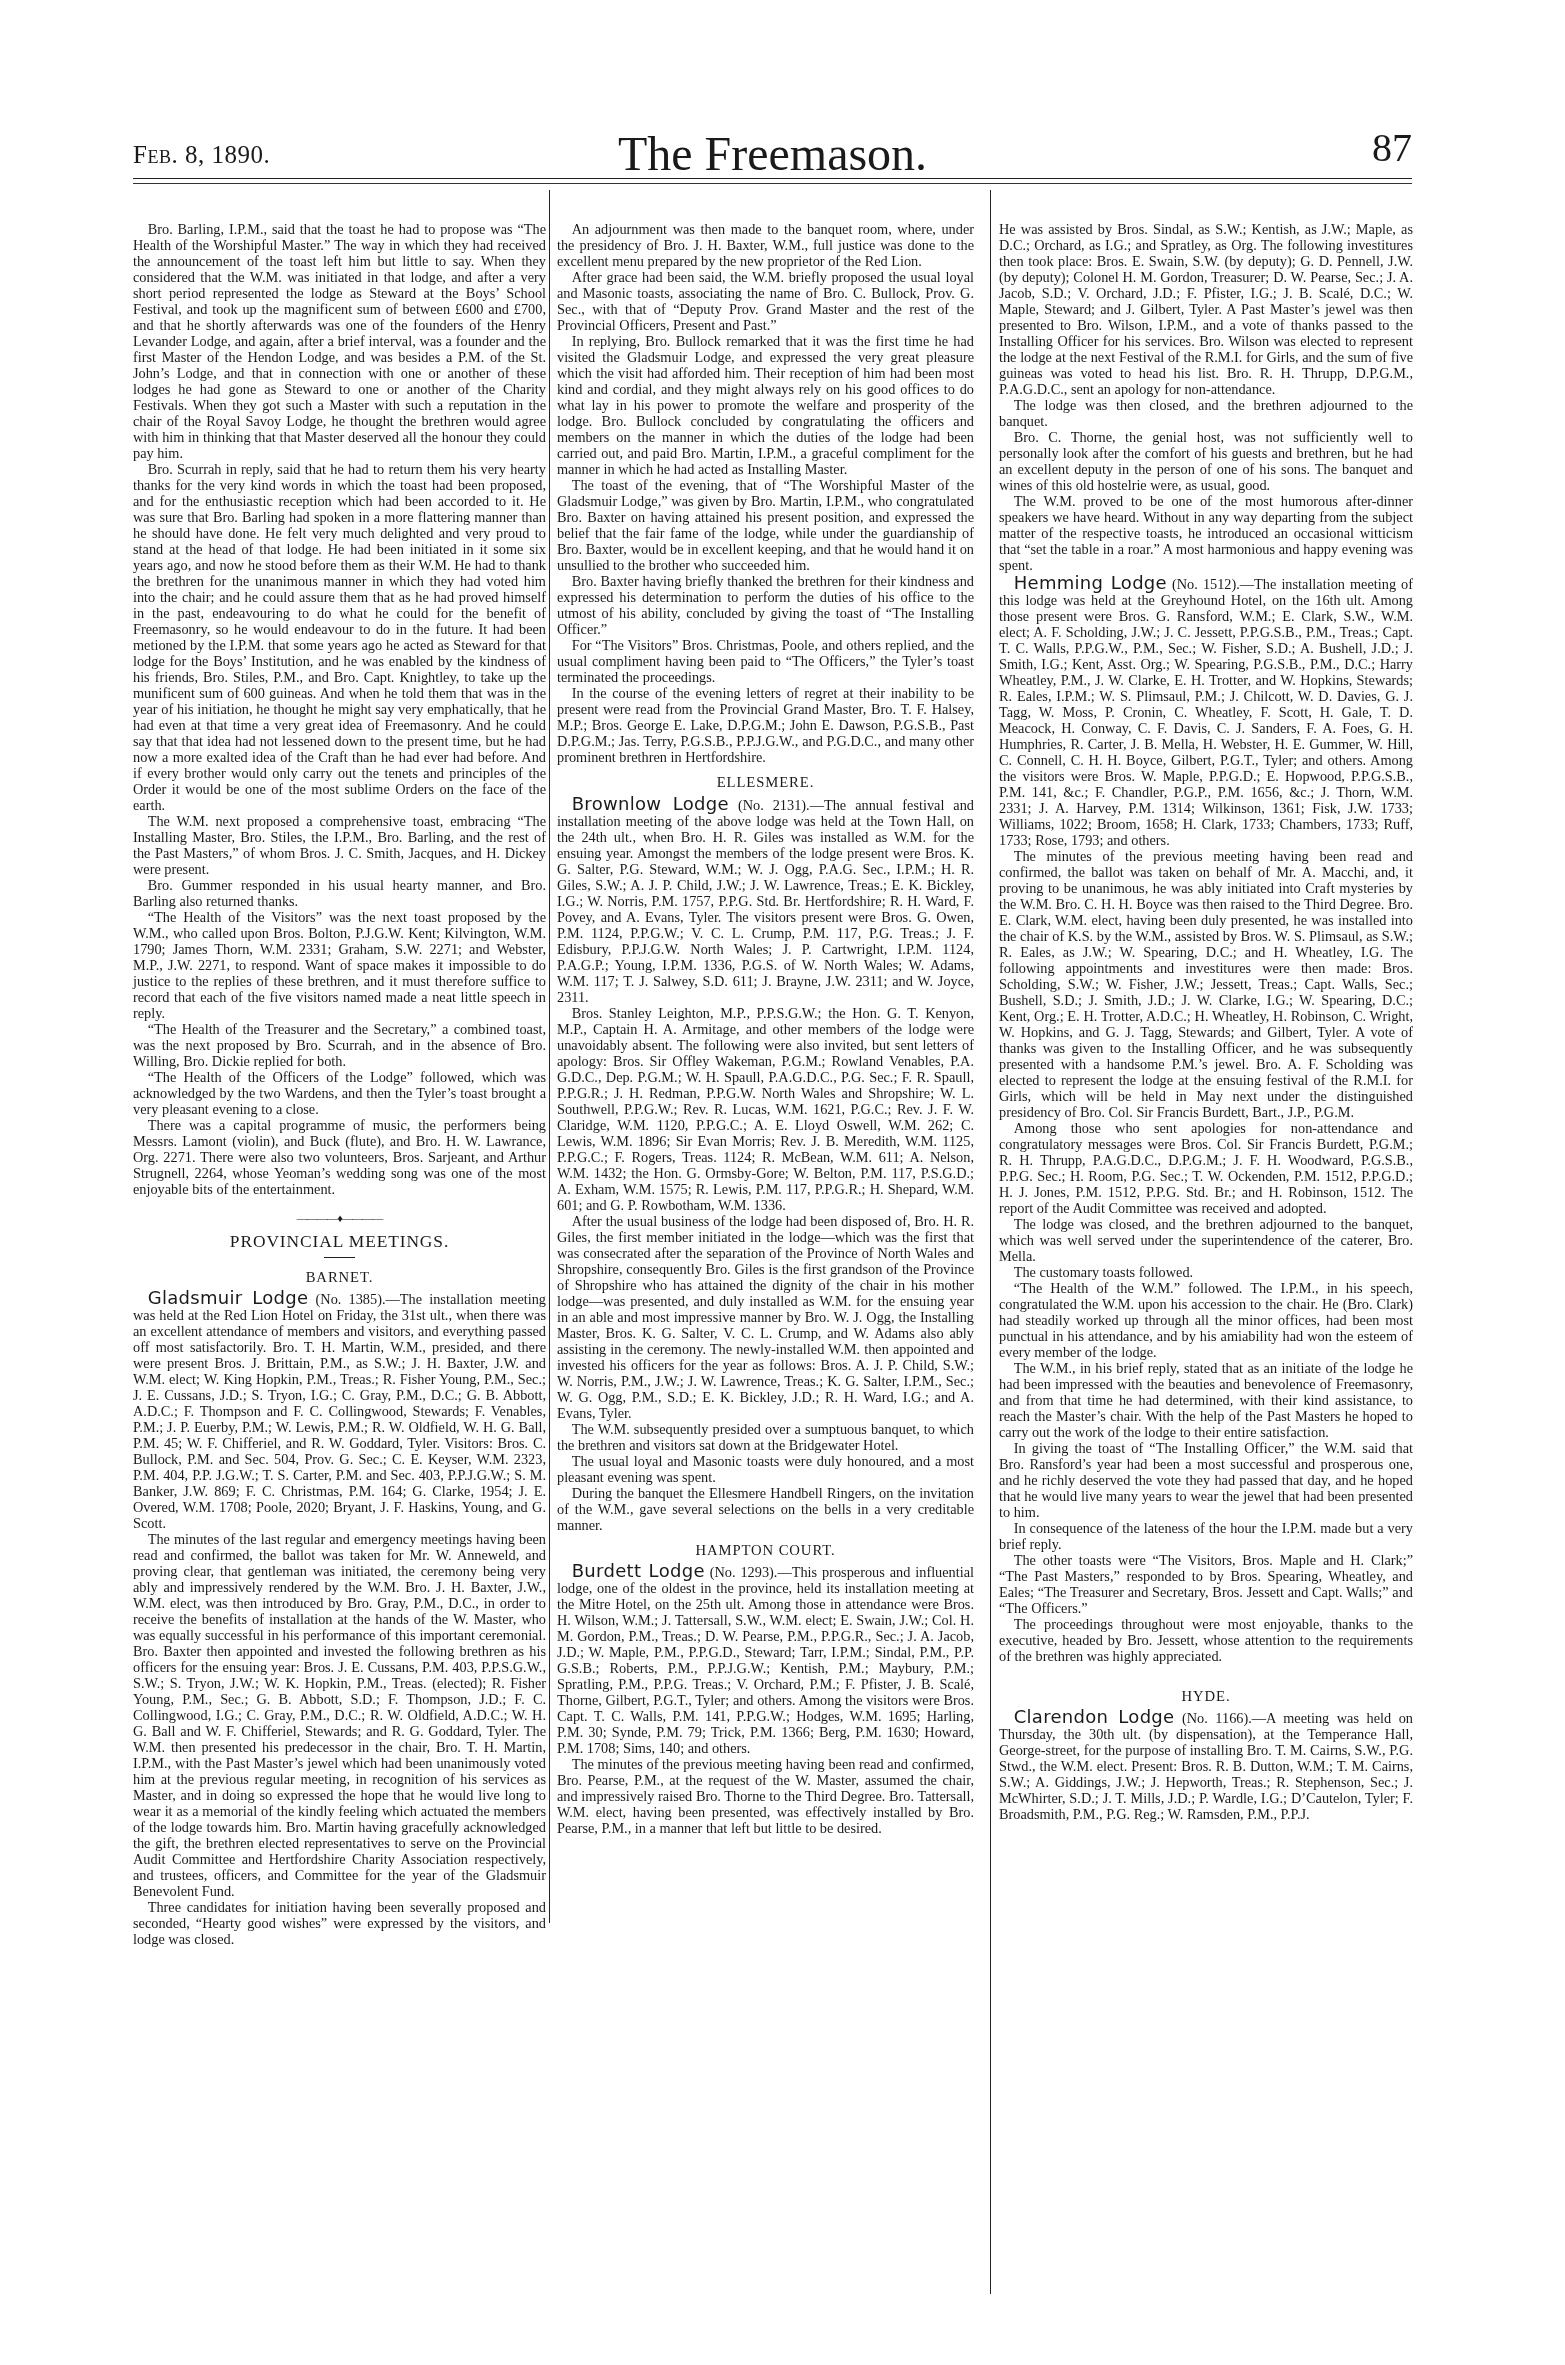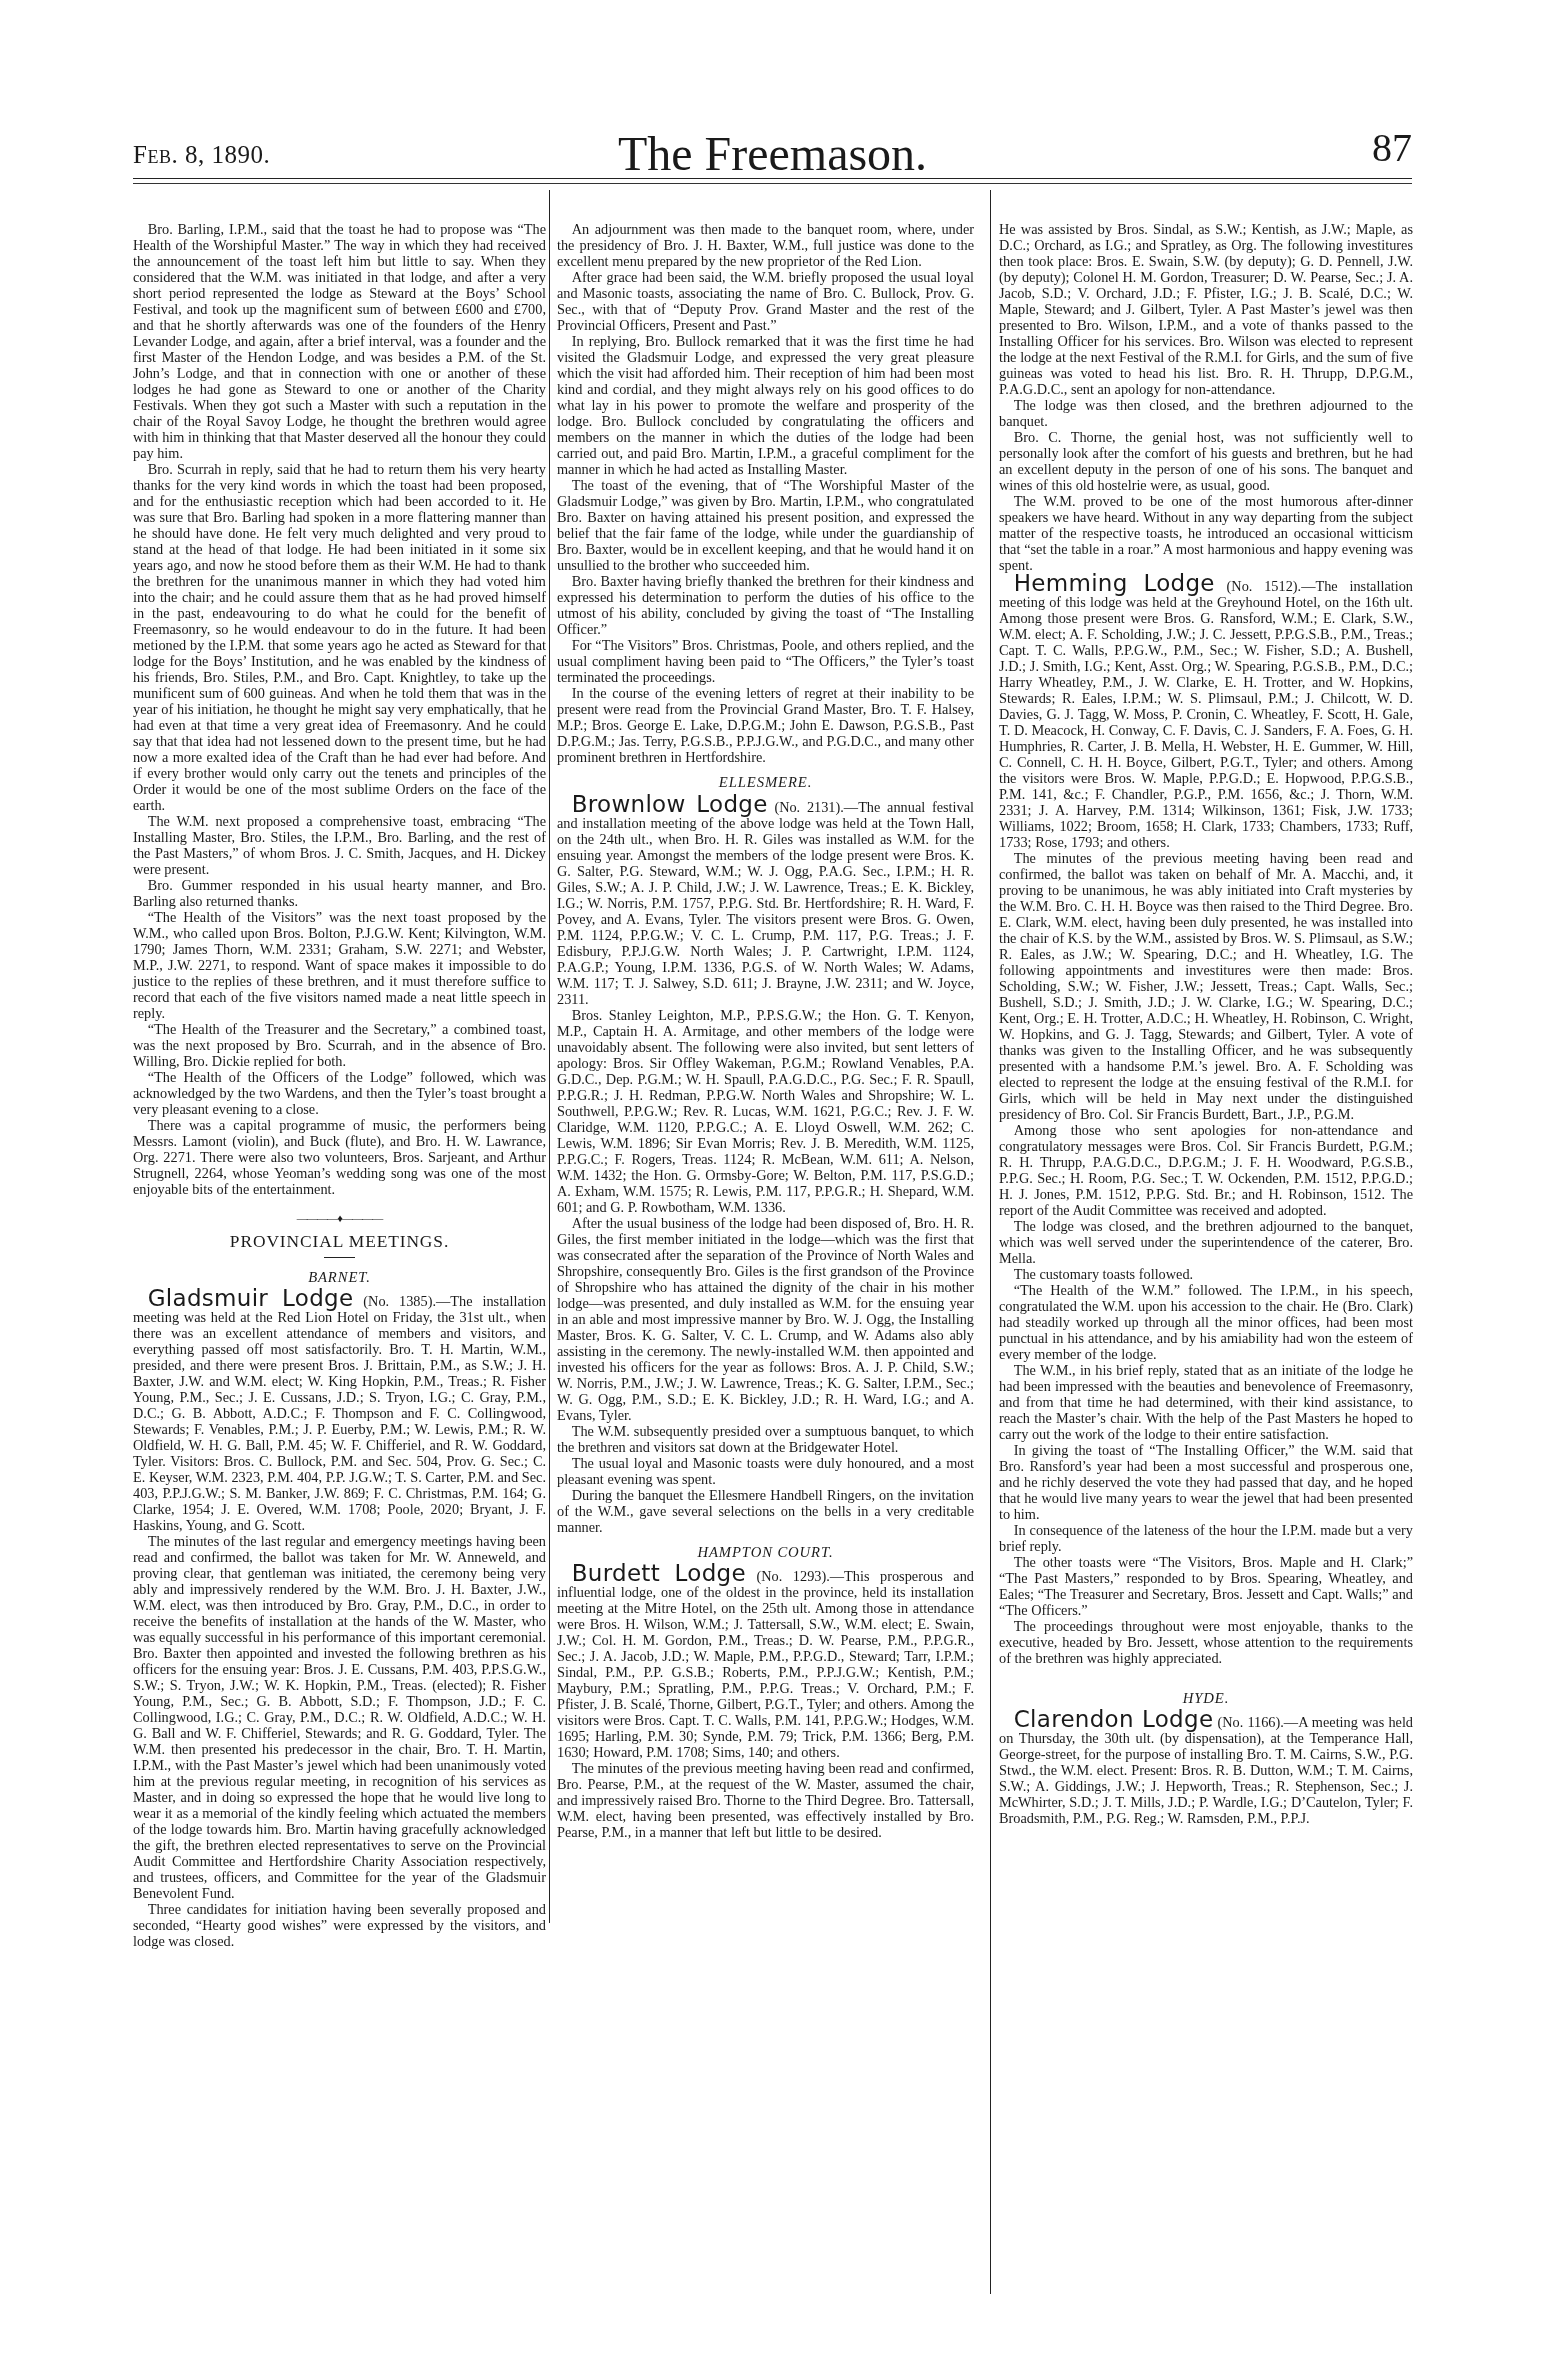--- a/index.html
+++ b/index.html
@@ -18,22 +18,22 @@
   .c2 { left:424px; width:417px; }
   .c3 { left:866px; width:414px; }
   .vline { position:absolute; top:0; border-left:1.4px solid #222; }
   .v1 { left:416px; height:1733px; }
   .v2 { left:857px; height:2104px; }
   .col p { margin:0; text-indent:14.7px; }
   .col p.noindent { text-indent:0; }
   .section-head { text-align:center; font-size:17.4px; letter-spacing:0.9px; margin:7.3px 0 3.7px 0; }
   .ornament { text-align:center; margin:13px 0 5.5px 0; font-size:11px; letter-spacing:-0.9px; }
   .shortrule { width:31px; margin:7.3px auto 11px auto; border-top:1.8px solid #222; }
-  .place { text-align:center; font-style:italic; font-size:14.7px; letter-spacing:0.9px; margin:9.2px 0 5.5px 0; }
-  .lodge-name { font-family:"DejaVu Sans","Liberation Sans",sans-serif; font-size:23px; letter-spacing:0.3px; }
+  .place { text-align:center; font-size:14.7px; letter-spacing:0.9px; margin:9.2px 0 5.5px 0; }
+  .lodge-name { font-family:"DejaVu Sans","Liberation Sans",sans-serif; font-size:18px; letter-spacing:0.3px; }
   .lodgepara { text-indent:14.7px; margin-top:1.8px !important; }
 </style>
 </head>
 <body>
 
 <div class="page">
   <div class="masthead">
     <div class="mast-date">Feb. 8, 1890.</div>
     <div class="mast-title">The Freemason.</div>
     <div class="mast-page">87</div>

